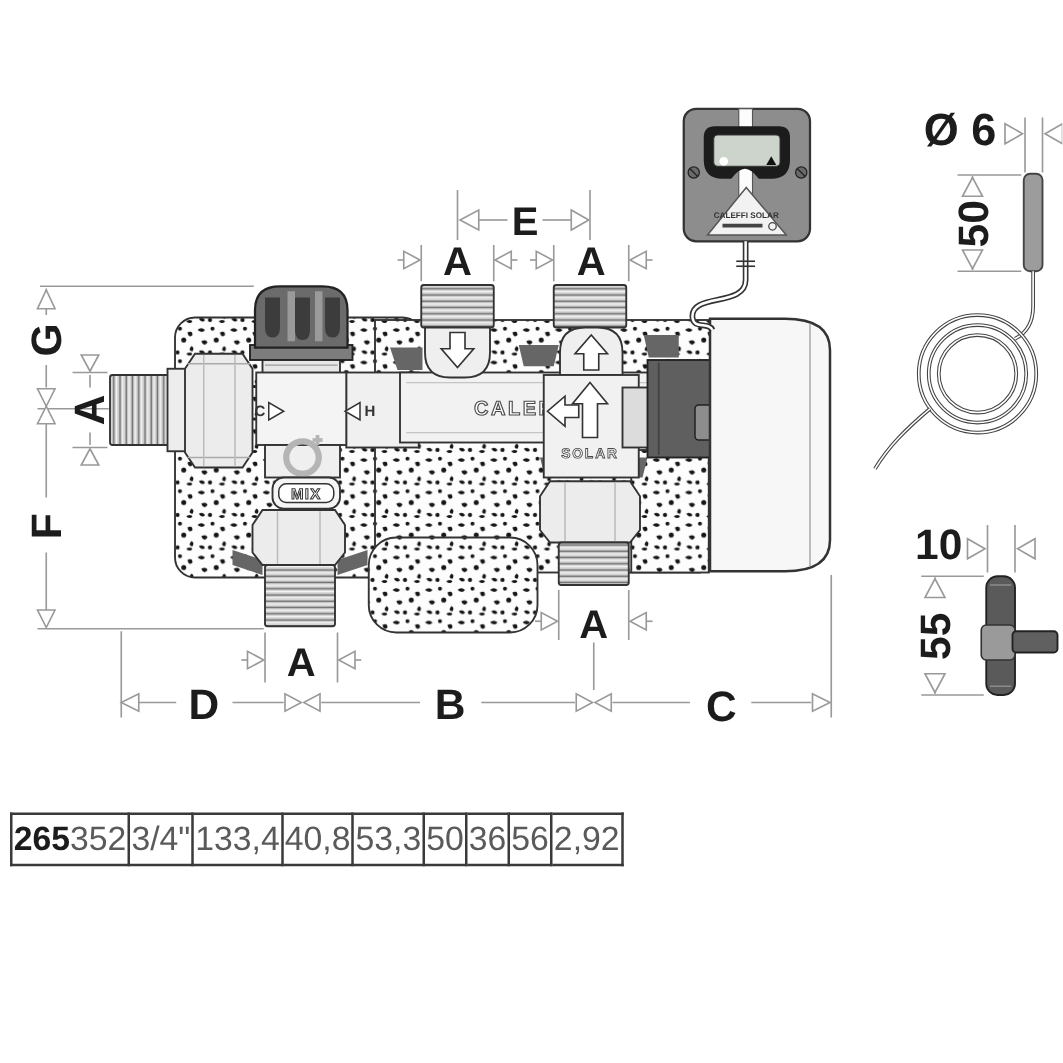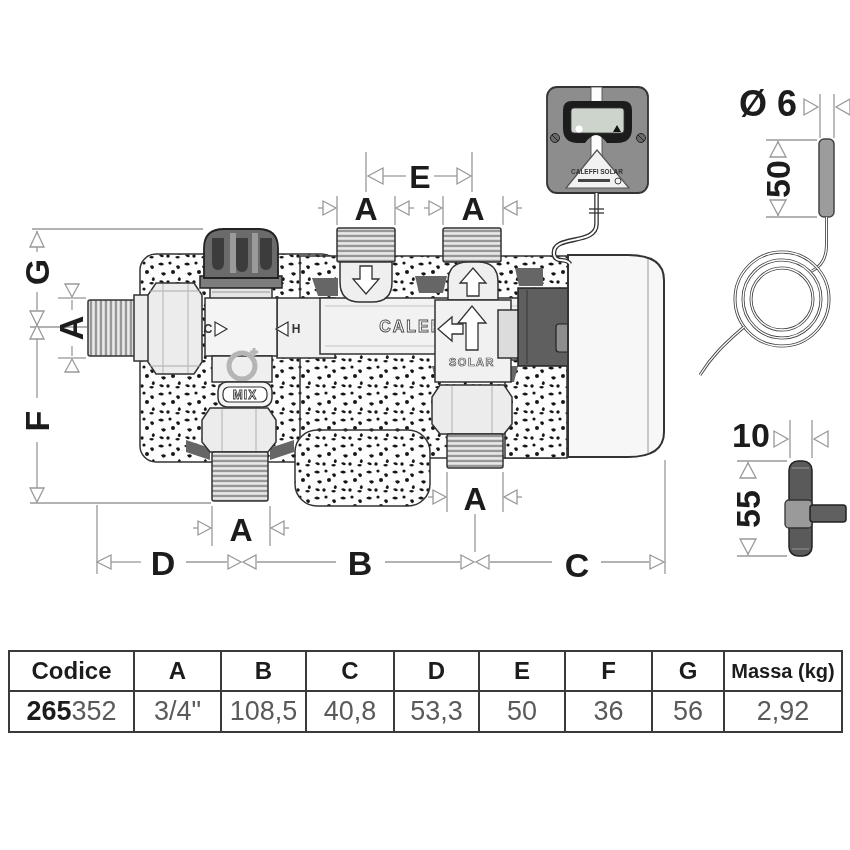--- a/index.html
+++ b/index.html
@@ -312,37 +312,26 @@
     <rect x="789" y="461" width="23" height="95" rx="9" fill="#5a5a5a" stroke="#222" stroke-width="1.5"></rect>
     <line x1="792" y1="468" x2="809" y2="468" stroke="#8c8c8c" stroke-width="1.2"></line>
     <line x1="792" y1="549" x2="809" y2="549" stroke="#8c8c8c" stroke-width="1.2"></line>
     <rect x="785" y="500" width="27" height="28" rx="4" fill="#9a9a9a" stroke="#333" stroke-width="1.3"></rect>
     <rect x="810" y="505" width="36" height="17" rx="3" fill="#606060" stroke="#222" stroke-width="1.5"></rect>
   </g>
 </svg>
 
 <table class="spec-table">
   <tbody>
-        <tr class="hdr">
-    <td class="c0">Codice</td>
-    <td class="c1">A</td>
-    <td class="c2">B</td>
-    <td class="c3">C</td>
-    <td class="c4">D</td>
-    <td class="c5">E</td>
-    <td class="c6">F</td>
-    <td class="c7">G</td>
-    <td class="c8 massa">Massa (kg)</td>
-  </tr>
   <tr class="val">
     <td>
       <span class="code-bold">265</span><span>352</span>
     </td>
     <td>3/4"</td>
-    <td>108,5</td>
+    <td>133,4</td>
     <td>40,8</td>
     <td>53,3</td>
     <td>50</td>
     <td>36</td>
     <td>56</td>
     <td>2,92</td>
   </tr>
 </tbody>
     </table>
 

